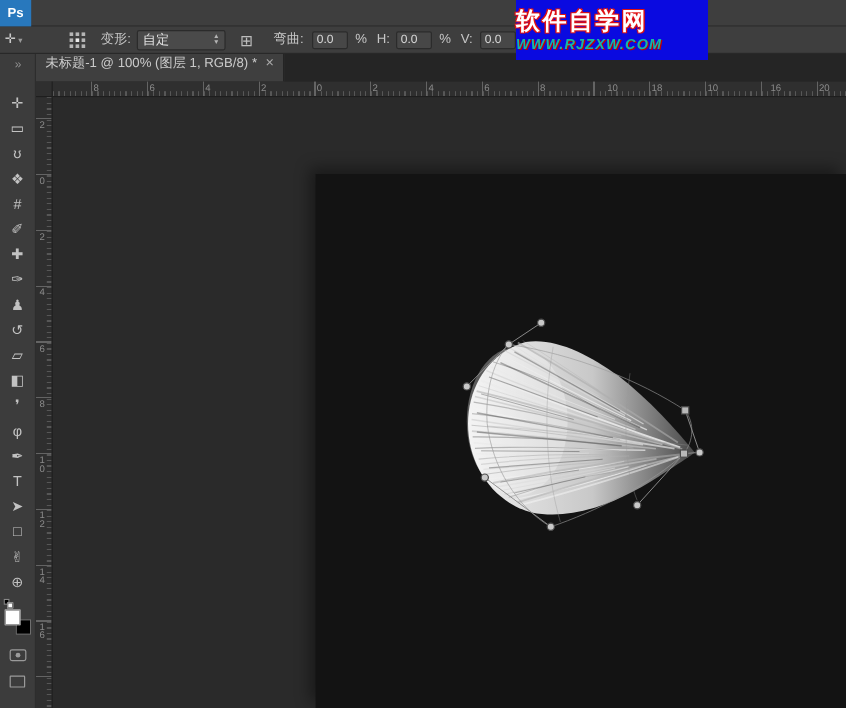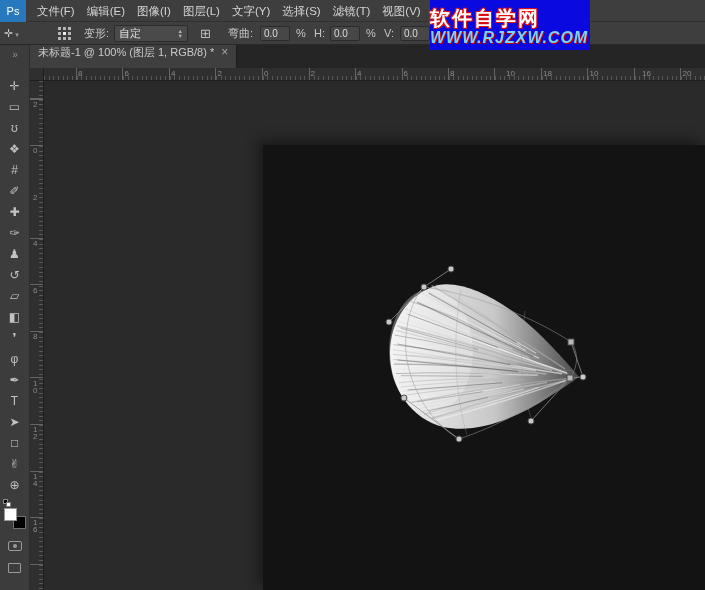--- a/index.html
+++ b/index.html
@@ -2,42 +2,42 @@
 <html><head>
 <meta charset="utf-8">
 <title>Photoshop</title>
 <style>
   *{margin:0;padding:0;box-sizing:border-box}
   html,body{width:705px;height:590px;overflow:hidden}
   body{position:relative;background:#2a2a2a;font-family:"Liberation Sans","DejaVu Sans",sans-serif}
 
   
   .menubar{position:absolute;left:0;top:0;width:705px;height:22px;background:#3e3e3e;border-bottom:1px solid #303030;display:flex;align-items:center;z-index:10}
-  .ps-logo{width:26px;height:22px;background:#2878bd;color:#fff;font-weight:normal;font-size:11px;display:flex;align-items:center;justify-content:center;flex:0 0 auto}
+  .ps-logo{width:26px;height:22px;background:#2878bd;color:#fff;font-weight:bold;font-size:11px;display:flex;align-items:center;justify-content:center;flex:0 0 auto}
   .menu-items{display:flex;margin-left:5px}
   .menu-item{color:#d4d4d4;font-size:11.5px;padding:0 6px;line-height:22px;white-space:nowrap}
 
   
   .optionsbar{position:absolute;left:0;top:22px;width:705px;height:23px;background:#3e3e3e;border-bottom:1px solid #282828;z-index:9}
   .opt-preset{position:absolute;left:4px;top:3px;color:#c8c8c8;font-size:11px;line-height:16px}
   .opt-preset .caret{font-size:7px;color:#9a9a9a;margin-left:2px}
   .refpoint{position:absolute;left:58px;top:5px;width:13px;height:13px}
   .refpoint i{position:absolute;width:3px;height:3px;background:#b5b5b5;left:0;top:0;
     box-shadow:5px 0 #b5b5b5,10px 0 #b5b5b5,0 5px #b5b5b5,5px 5px #ececec,10px 5px #b5b5b5,0 10px #b5b5b5,5px 10px #b5b5b5,10px 10px #b5b5b5}
   .opt-label{position:absolute;top:0;line-height:22px;color:#c6c6c6;font-size:11px;white-space:nowrap}
   .warp-select{position:absolute;left:114px;top:3px;width:74px;height:17px;background:#4a4a4a;border:1px solid #2b2b2b;border-radius:2px;display:flex;align-items:center;justify-content:space-between;color:#e2e2e2;font-size:11px;padding:0 4px}
   .select-arrows{display:flex;flex-direction:column;font-size:5.5px;line-height:4.5px;color:#b5b5b5}
   .warp-orient{position:absolute;left:200px;top:3px;color:#bdbdbd;font-size:13px;line-height:17px}
   .opt-input{position:absolute;top:4px;width:30px;height:15px;background:#474747;border:1px solid #2b2b2b;color:#dddddd;font-size:10px;padding:0 3px;border-radius:2px;outline:none}
 
   
   .watermark{position:absolute;left:430px;top:0;width:160px;height:50px;background:#0a0ae0;z-index:60;display:flex;flex-direction:column;align-items:flex-start;justify-content:center}
   .wm1{font-size:20px;font-weight:bold;color:#fff;letter-spacing:2px;line-height:24px;
     text-shadow:-1px -1px 0 #e01010,1px -1px 0 #e01010,-1px 1px 0 #e01010,1px 1px 0 #e01010;white-space:nowrap}
-  .wm2{font-size:16px;font-weight:bold;font-style:italic;color:#7dd3fc;letter-spacing:1px;line-height:15px;text-shadow:1px 1px 0 #c00000;white-space:nowrap}
+  .wm2{font-size:12px;font-weight:bold;font-style:italic;color:#14b8a6;letter-spacing:1px;line-height:15px;text-shadow:1px 1px 0 #c00000;white-space:nowrap}
 
   
   .workspace{position:absolute;top:45px;left:0;right:0;bottom:0;display:flex}
   .toolbar{width:30px;background:#3c3c3c;border-right:1px solid #2d2d2d;position:relative;flex:0 0 auto}
   .collapse{color:#8f8f8f;font-size:10px;text-align:center;padding-top:4px;letter-spacing:-1px;height:16px}
   .tools{margin-top:14px}
   .tool{height:21px;display:flex;align-items:center;justify-content:center;cursor:default}
   .tool-glyph{color:#c2c2c2;font-size:12px}
   .swatch-widget{position:relative;width:26px;height:30px;margin:4px auto 0}
   .swatch-mini{position:absolute;left:1px;top:0;width:8px;height:8px}
@@ -76,30 +76,20 @@
 
   .canvas-area{position:absolute;top:36px;left:14px;right:0;bottom:0;background:#2a2a2a;overflow:hidden}
   .document{position:absolute;left:219px;top:64px;width:442px;height:445px;background:#131313;box-shadow:-5px -5px 12px rgba(0,0,0,.4)}
   .document svg{display:block}
 </style>
 </head>
 <body>
 
 <div class="menubar">
   <div class="ps-logo">Ps</div>
-  <div class="menu-items">
-      <span class="menu-item">文件(F)</span>
-      <span class="menu-item">编辑(E)</span>
-      <span class="menu-item">图像(I)</span>
-      <span class="menu-item">图层(L)</span>
-      <span class="menu-item">文字(Y)</span>
-      <span class="menu-item">选择(S)</span>
-      <span class="menu-item">滤镜(T)</span>
-      <span class="menu-item">视图(V)</span>
-    </div>
 </div>
 
 <div class="optionsbar">
   <div class="opt-preset">✛<span class="caret">▾</span></div>
   <div class="refpoint">
       <i></i>
     </div>
   <span class="opt-label" style="left:84px">变形:</span>
   <div class="warp-select">
     <span>自定</span>

